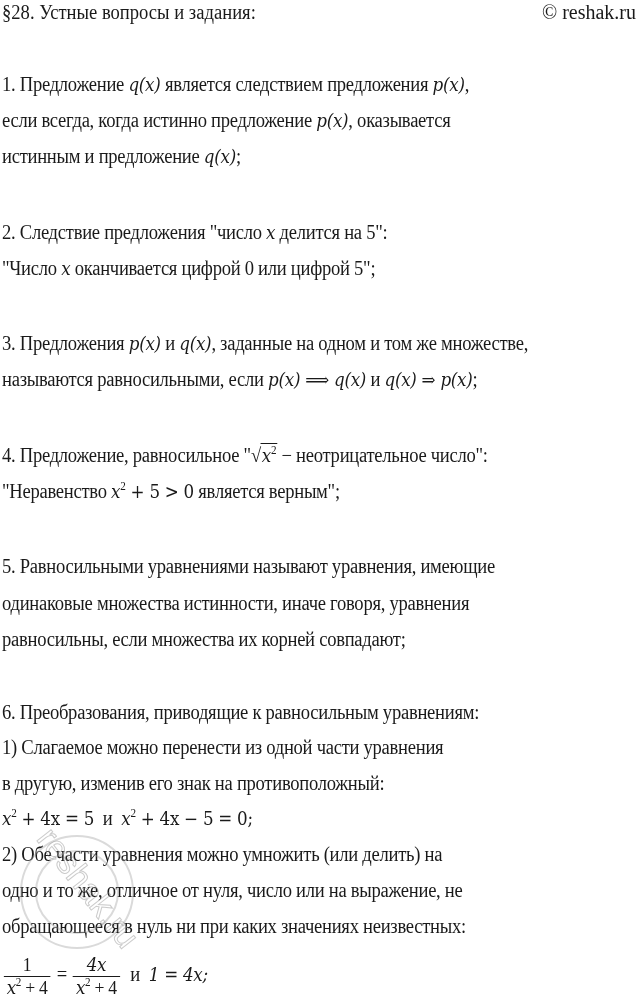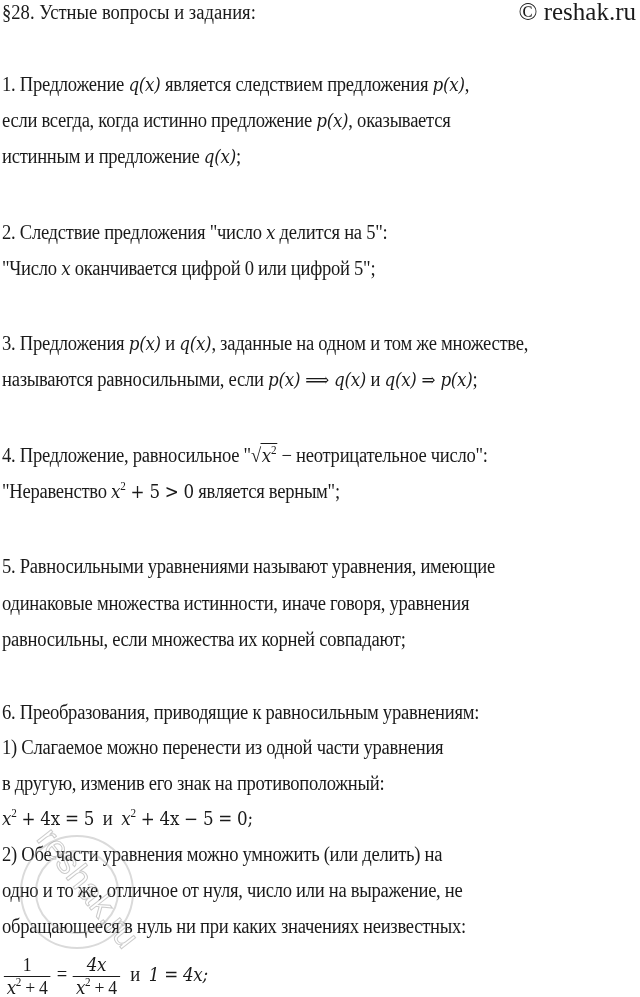--- a/index.html
+++ b/index.html
@@ -32,21 +32,21 @@
     font-size: 20px;
     line-height: 24px;
     white-space: nowrap;
     transform: scaleX(0.93);
     transform-origin: left center;
   }
   .header-copy {
     position: absolute;
     right: 4px;
     top: 0px;
-    font-size: 25px;
+    font-size: 20px;
     line-height: 24px;
     white-space: nowrap;
     margin-left: 8px;
   }
   i.m {
     font-family: "DejaVu Serif", "Liberation Serif", serif;
     font-style: italic;
     font-size: 18px;
   }
   sup {

